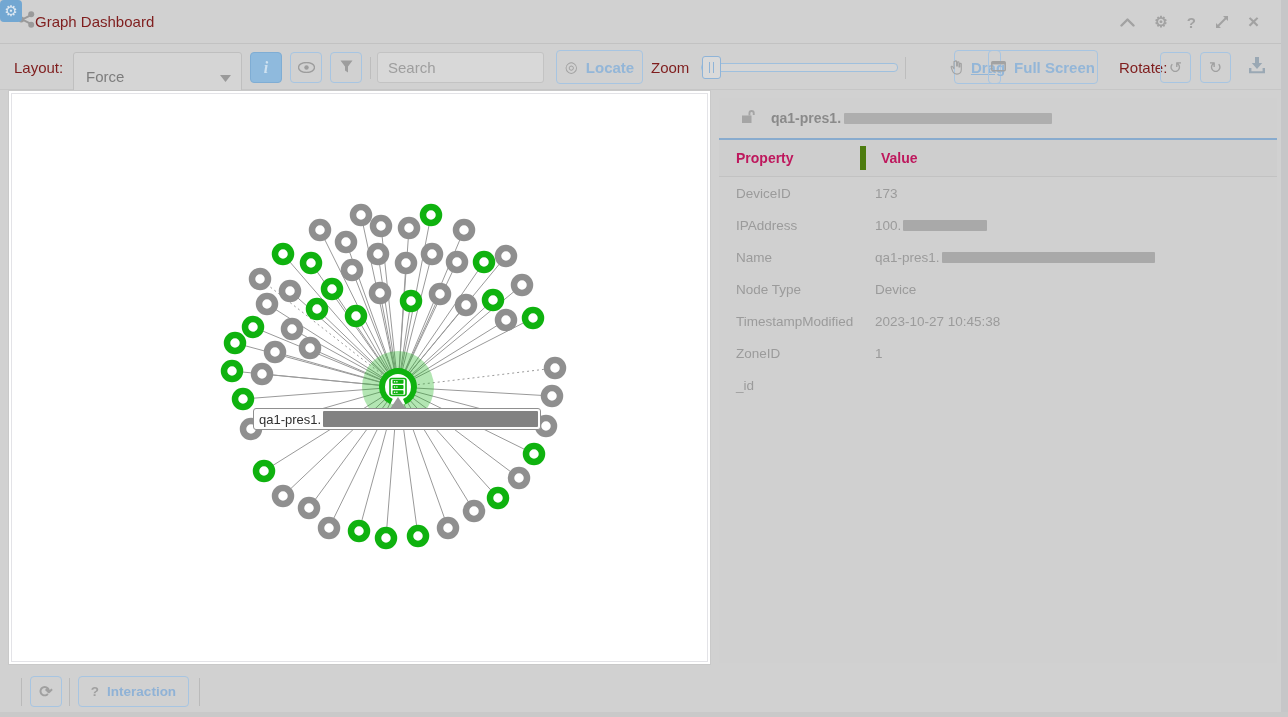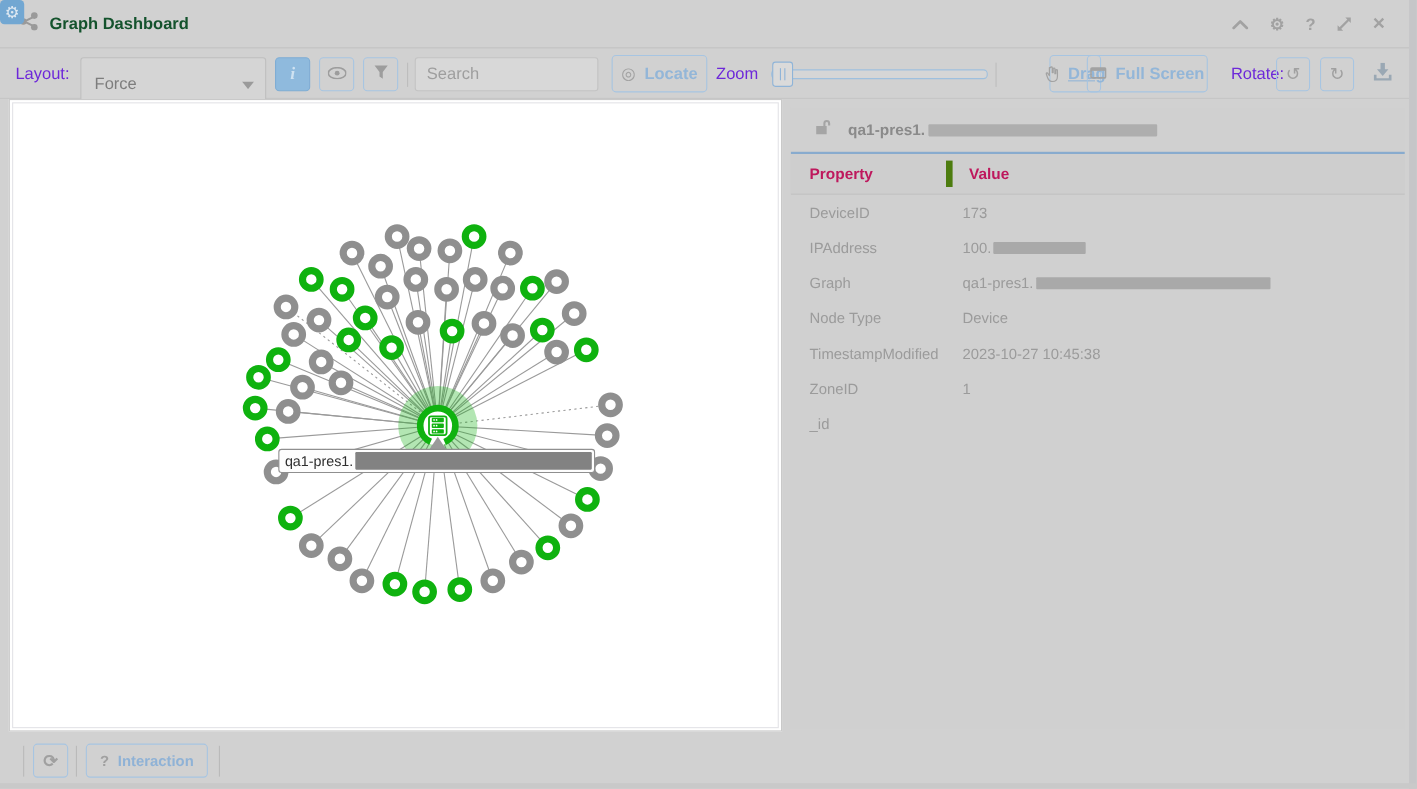--- a/index.html
+++ b/index.html
@@ -8,26 +8,26 @@
     font-family:"Liberation Sans", sans-serif;
     background:#d1d1d1;
     position:relative;
     overflow:hidden;
   }
   
   .corner-badge{position:absolute;left:0;top:0;width:22px;height:22px;background:#72a7d2;border-radius:4px;color:#dfe9f2;font-size:15px;display:flex;align-items:center;justify-content:center;z-index:30;}
   
   .titlebar{position:absolute;left:0;top:0;width:1281px;height:44px;border-bottom:1px solid #c2c2c2;display:flex;align-items:center;}
   .titlebar .share{margin-left:18px;color:#9a9a9a;}
-  .titlebar .title{margin-left:10px;font-size:15px;font-weight:bold;color:#14532d;}
+  .titlebar .title{font-size:15px;font-weight:normal;color:#7f1d1d;}
   .tb-icons{position:absolute;right:22px;top:0;height:44px;display:flex;align-items:center;gap:19px;color:#a2a2a2;}
   .tb-icons .ic{font-size:15px;font-weight:bold;cursor:pointer;display:flex;align-items:center;}
   
   .toolbar{position:absolute;left:0;top:45px;width:1281px;height:45px;border-bottom:1px solid #c6c6c6;}
-  .toolbar .lbl{position:absolute;top:0;height:45px;display:flex;align-items:center;font-size:15px;color:#6d28d9;text-align:right;}
+  .toolbar .lbl{position:absolute;top:0;height:45px;display:flex;align-items:center;font-size:15px;color:#7f1d1d;text-align:right;}
   .select{position:absolute;left:73px;top:7px;width:169px;height:48px;background:#d5d5d5;border:1px solid #bfbfbf;border-radius:3px;display:flex;align-items:center;justify-content:space-between;padding:0 10px 0 12px;font-size:15px;color:#7d7d7d;cursor:pointer;}
   .sq-btn{position:absolute;top:7px;width:32px;height:31px;border:1px solid #a7c5e2;border-radius:4px;background:transparent;display:flex;align-items:center;justify-content:center;color:#9d9d9d;cursor:pointer;}
   .sq-btn.active{background:#8fbadd;border-color:#7fadd4;color:#cfe2f1;font-family:"Liberation Serif",serif;font-style:italic;font-weight:bold;font-size:16px;}
   .vsep{position:absolute;top:12px;width:1px;height:22px;background:#bdbdbd;}
   .search{position:absolute;left:377px;top:7px;width:167px;height:31px;background:#d8d8d8;border:1px solid #c3c3c3;border-radius:3px;font-size:15px;color:#6f6f6f;padding:0 10px;font-family:"Liberation Sans",sans-serif;}
   .search::placeholder{color:#9e9e9e;}
   .txt-btn{position:absolute;top:5px;height:34px;border:1px solid #a7c5e2;border-radius:4px;background:transparent;display:flex;align-items:center;justify-content:center;gap:8px;font-size:15px;font-weight:bold;color:#93b6d8;cursor:pointer;}
   .txt-btn .bicon{color:#a2a2a2;font-weight:normal;display:flex;align-items:center;}
   .slider-track{position:absolute;left:701px;top:18px;width:197px;height:9px;border:1px solid #9fc0de;border-radius:4px;background:#d6d6d6;cursor:pointer;}
   .slider-handle{position:absolute;left:702px;top:11px;width:19px;height:23px;background:#dadada;border:1px solid #8fb4d8;border-radius:3px;display:flex;align-items:center;justify-content:center;cursor:grab;}
@@ -334,21 +334,21 @@
       <span class="c2">173</span>
     </div>
     <div class="trow">
       <span class="c1">IPAddress</span>
       <span class="c2">
           <span>100.</span>
           <span class="redact v ip"></span>
         </span>
     </div>
     <div class="trow">
-      <span class="c1">Graph</span>
+      <span class="c1">Name</span>
       <span class="c2">
           <span>qa1-pres1.</span>
           <span class="redact v nm"></span>
         </span>
     </div>
     <div class="trow">
       <span class="c1">Node Type</span>
       <span class="c2">Device</span>
     </div>
     <div class="trow">

